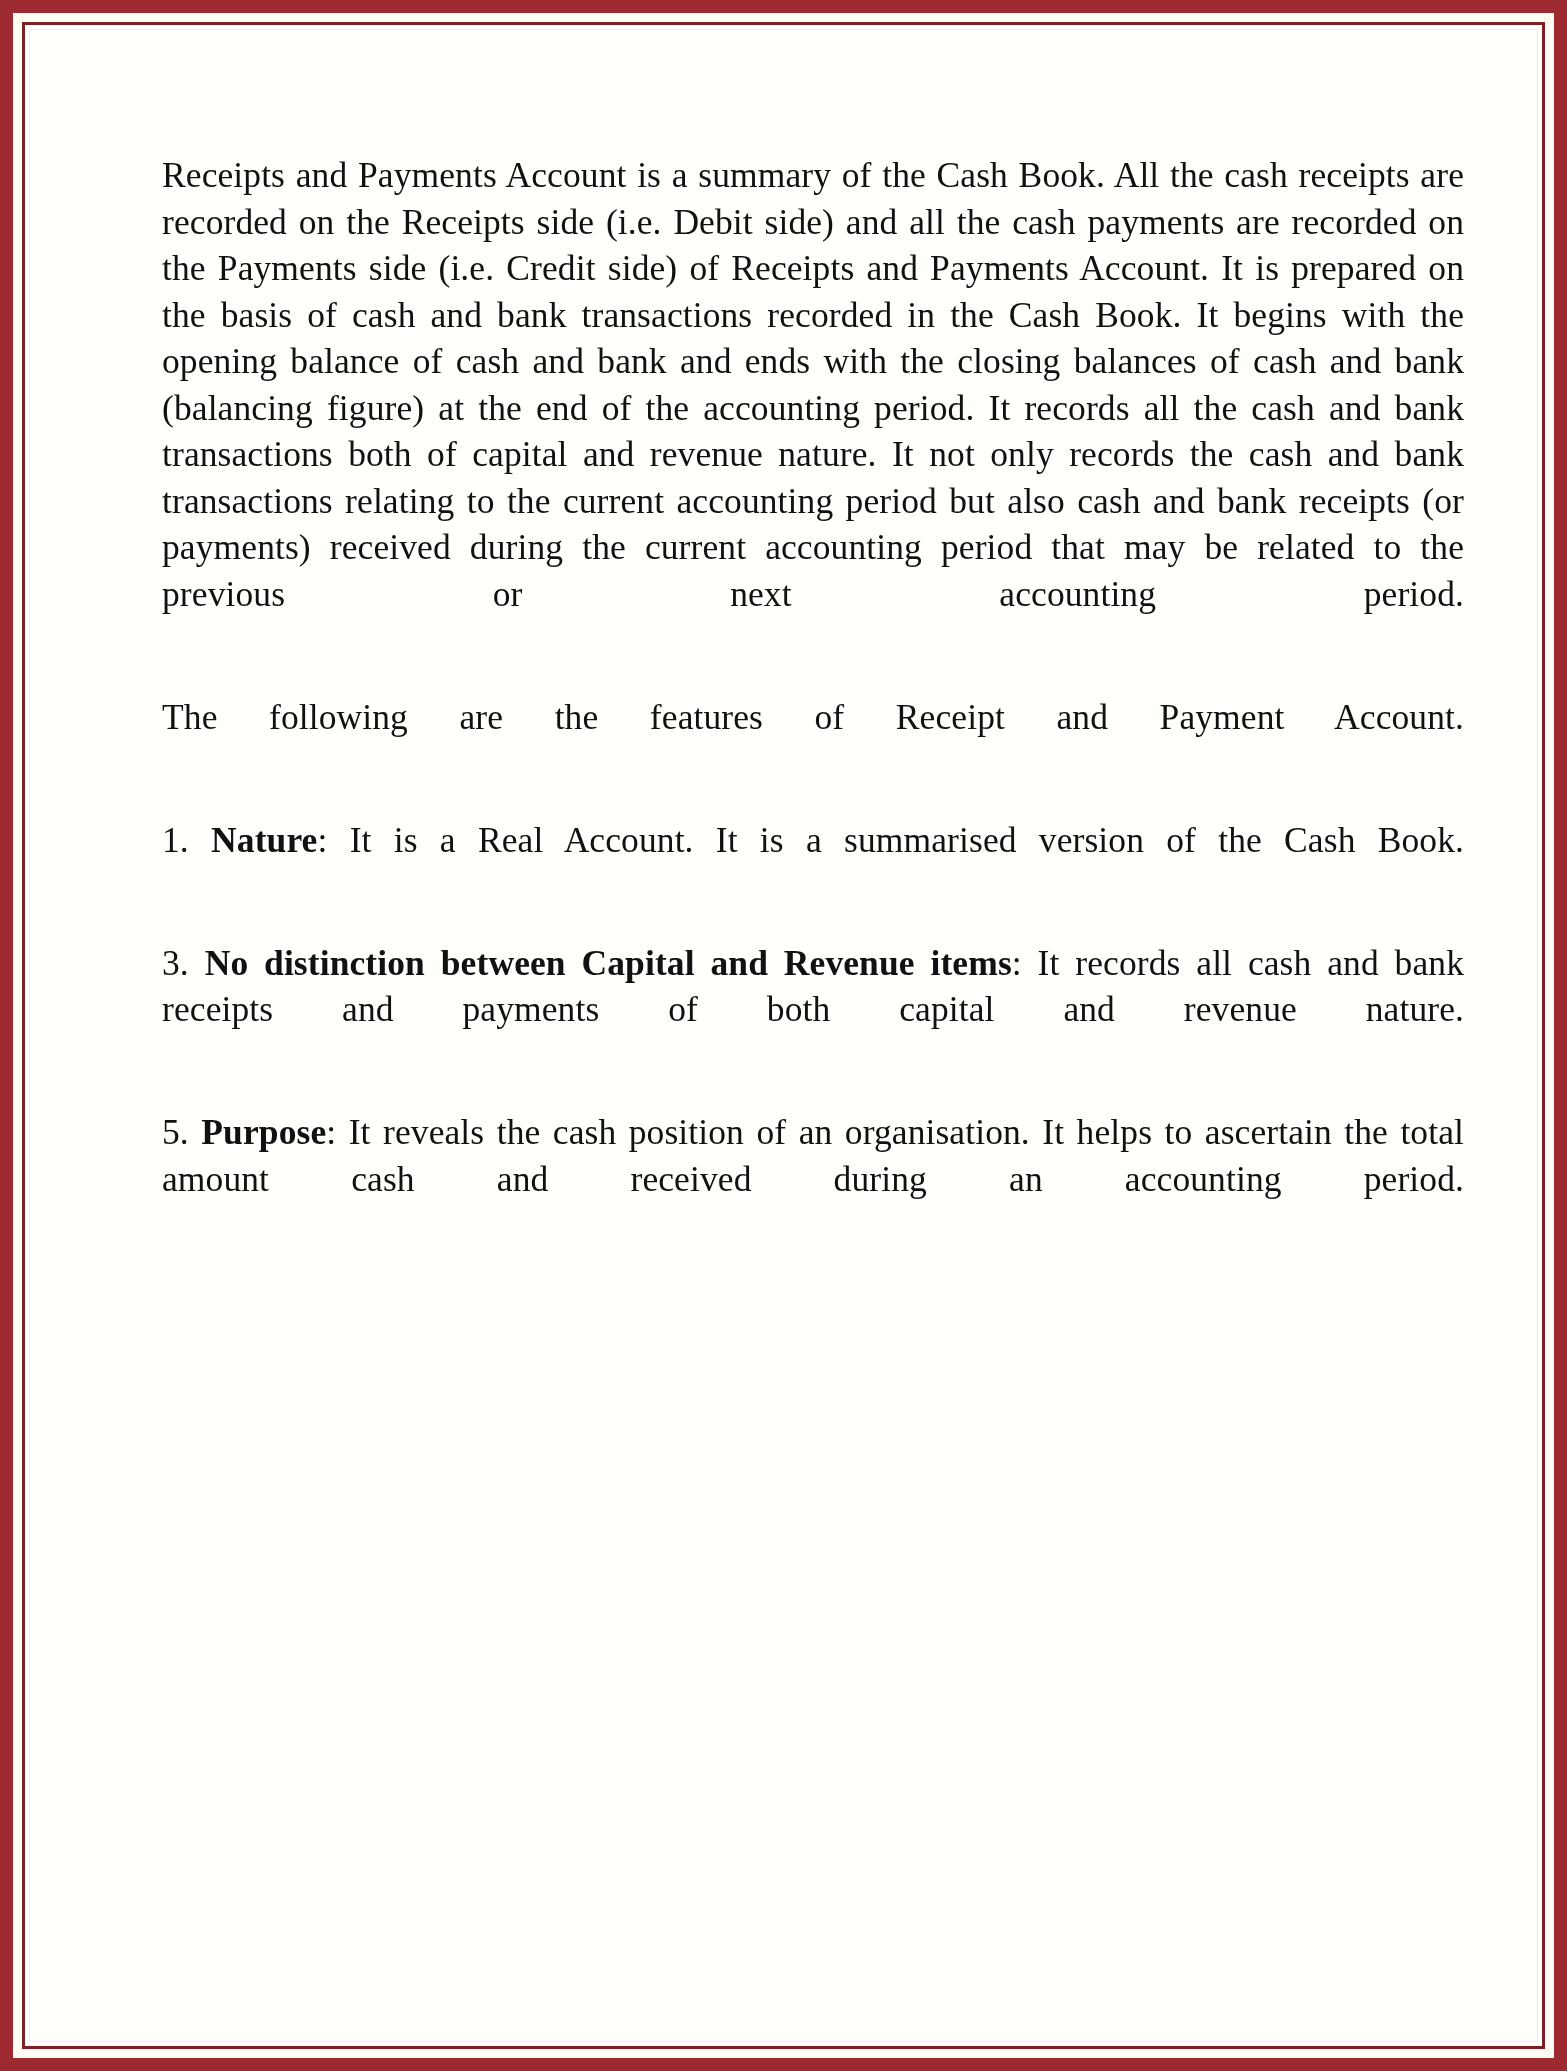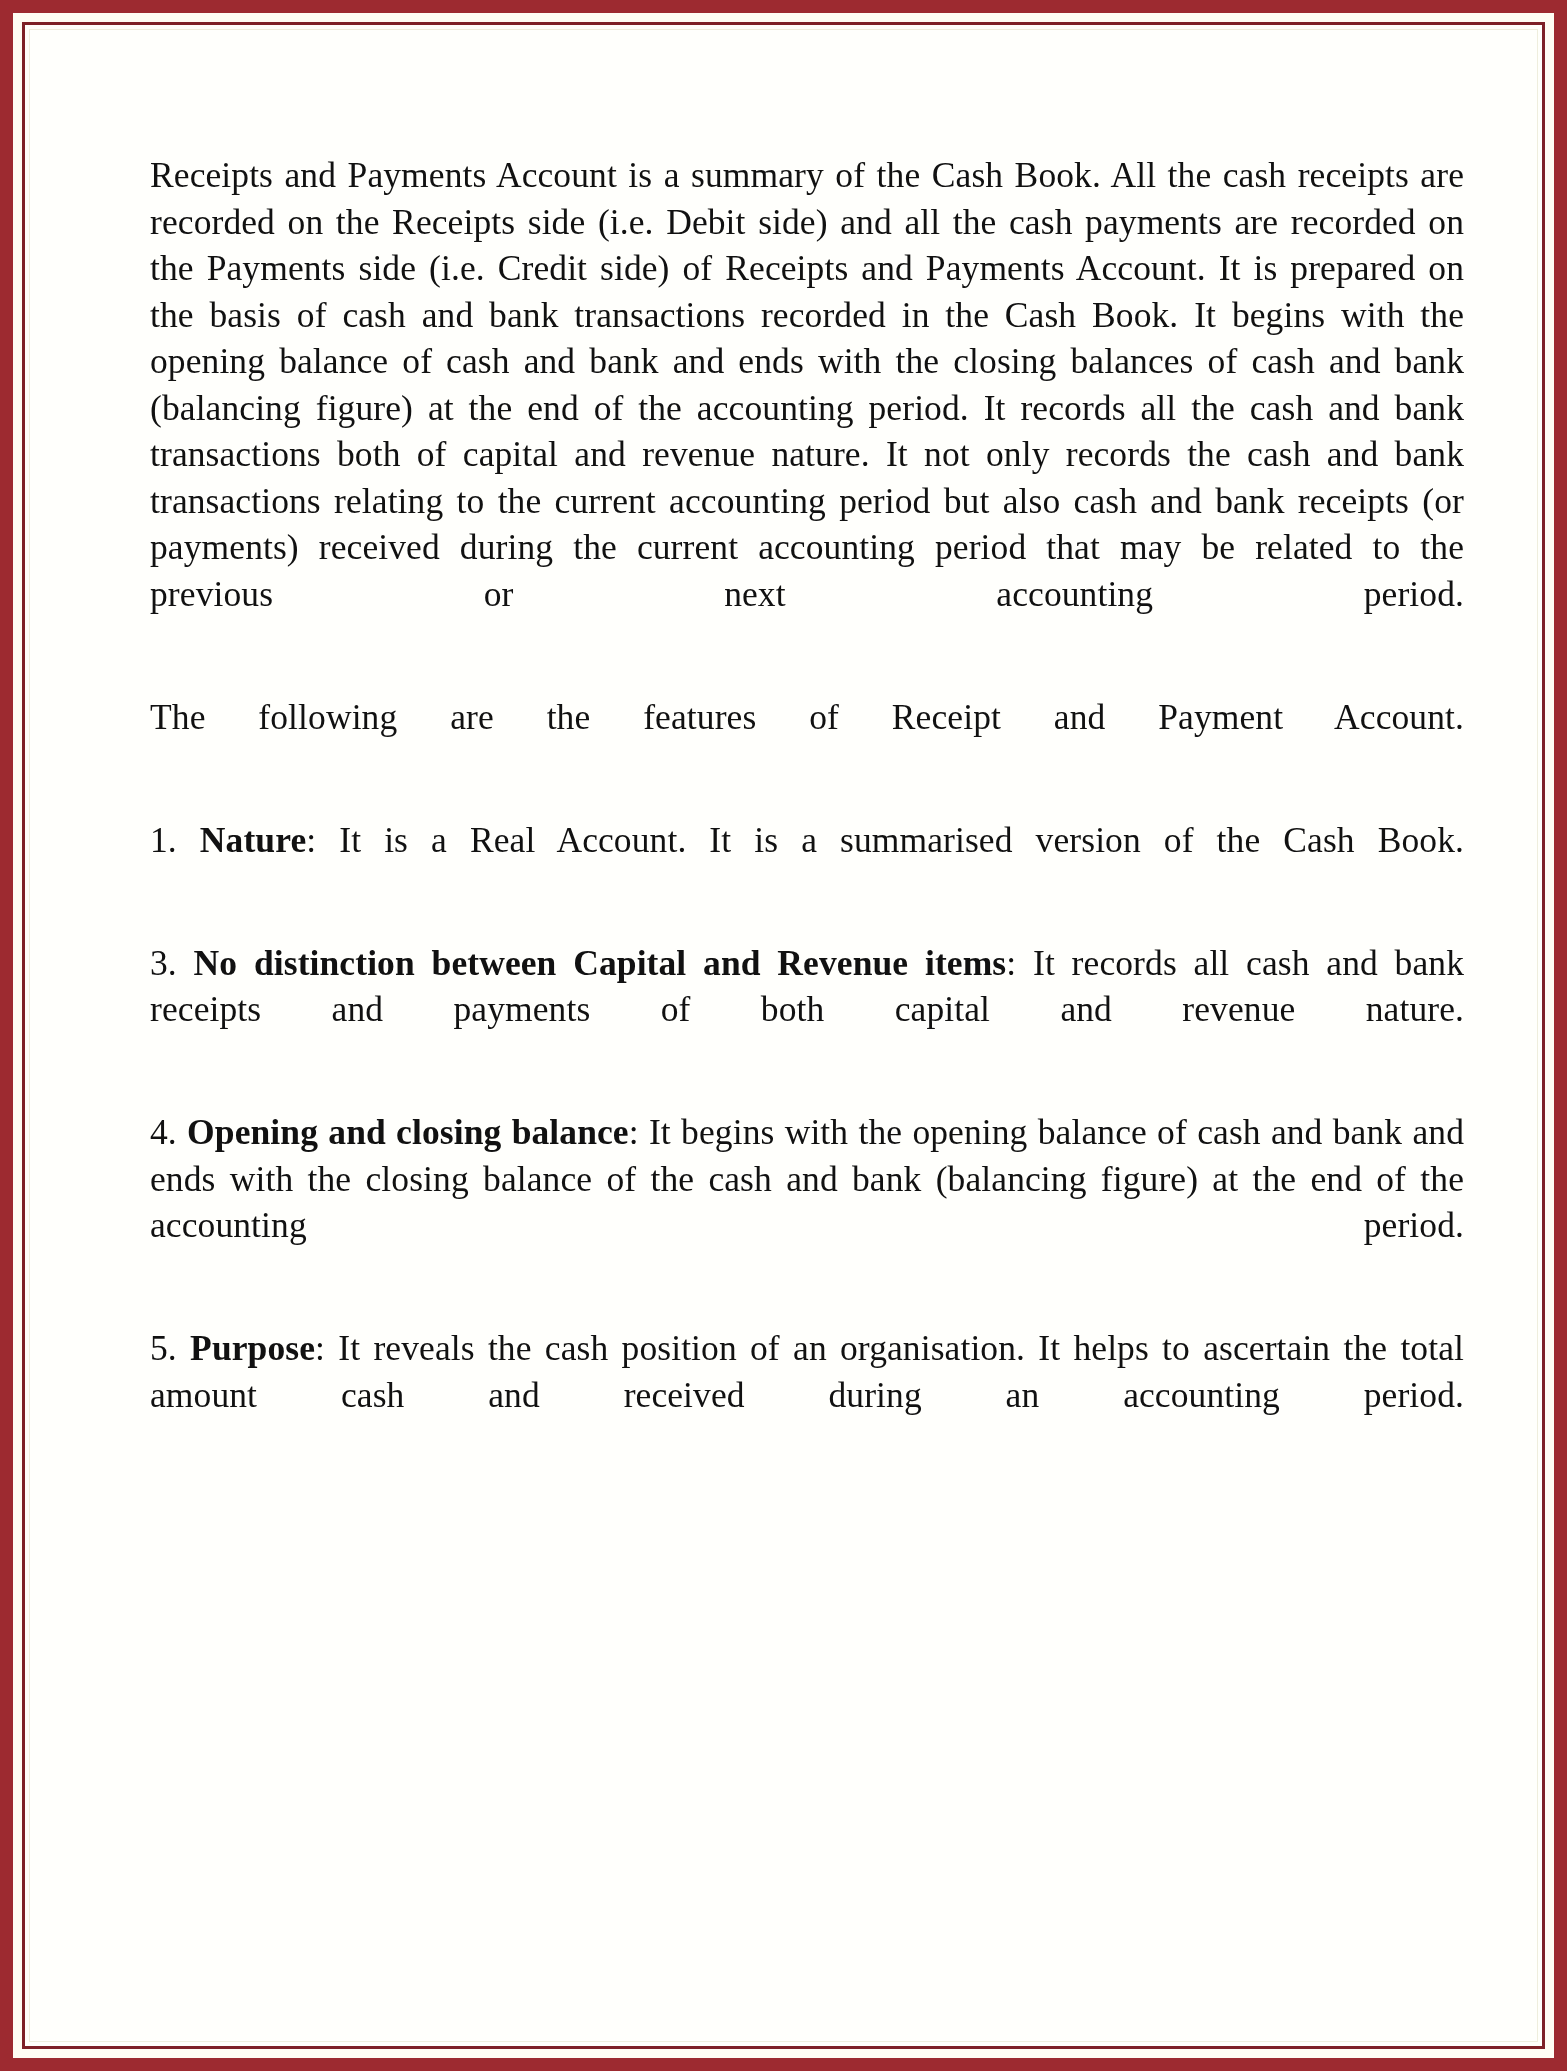--- a/index.html
+++ b/index.html
@@ -50,21 +50,21 @@
   
   .content {
     position: absolute;
     top: 122px;
     left: 116px;
     width: 1318px;
     bottom: 40px;
   }
 
   p.para {
-    margin: 0 0 26px 4px;
+    margin: 0 0 26px 16px;
     font-size: 35.5px;
     line-height: 1.31;
     color: #111111;
     text-align: justify;
     text-justify: inter-word;
     letter-spacing: 0.1px;
     word-spacing: 0.5px;
   }
   p.para:last-child { margin-bottom: 0; }
 
@@ -95,21 +95,20 @@
 
         <p class="para lead">Receipts and Payments Account is a summary of the Cash Book. All the cash receipts are recorded on the Receipts side (i.e. Debit side) and all the cash payments are recorded on the Payments side (i.e. Credit side) of Receipts and Payments Account. It is prepared on the basis of cash and bank transactions recorded in the Cash Book. It begins with the opening balance of cash and bank and ends with the closing balances of cash and bank (balancing figure) at the end of the accounting period. It records all the cash and bank transactions both of capital and revenue nature. It not only records the cash and bank transactions relating to the current accounting period but also cash and bank receipts (or payments) received during the current accounting period that may be related to the previous or next accounting period.</p>
 
         <p class="para intro">The following are the features of Receipt and Payment Account.</p>
 
         <p class="para list-item"><span class="num">1.</span> <span class="hd">Nature</span><span>:</span><span> It is a Real Account. It is a summarised version of the Cash Book.</span></p>
 
 
         <p class="para list-item"><span class="num">3.</span> <span class="hd">No distinction between Capital and Revenue items</span><span>:</span><span> It records all cash and bank receipts and payments of both capital and revenue nature.</span></p>
 
-        <p class="para list-item"><span class="num">4.</span> <span class="hd">Opening and closing balance</span><span>:</span><span> It begins with the opening balance of cash and bank and ends with the closing balance of the cash and bank (balancing figure) at the end of the accounting period.</span></p>
 
         <p class="para list-item"><span class="num">5.</span> <span class="hd">Purpose</span><span>:</span><span> It reveals the cash position of an organisation. It helps to ascertain the total amount cash and received during an accounting period.</span></p>
 
       </div>
 
     </div>
   </div>
 </div>
 
 </body></html>

